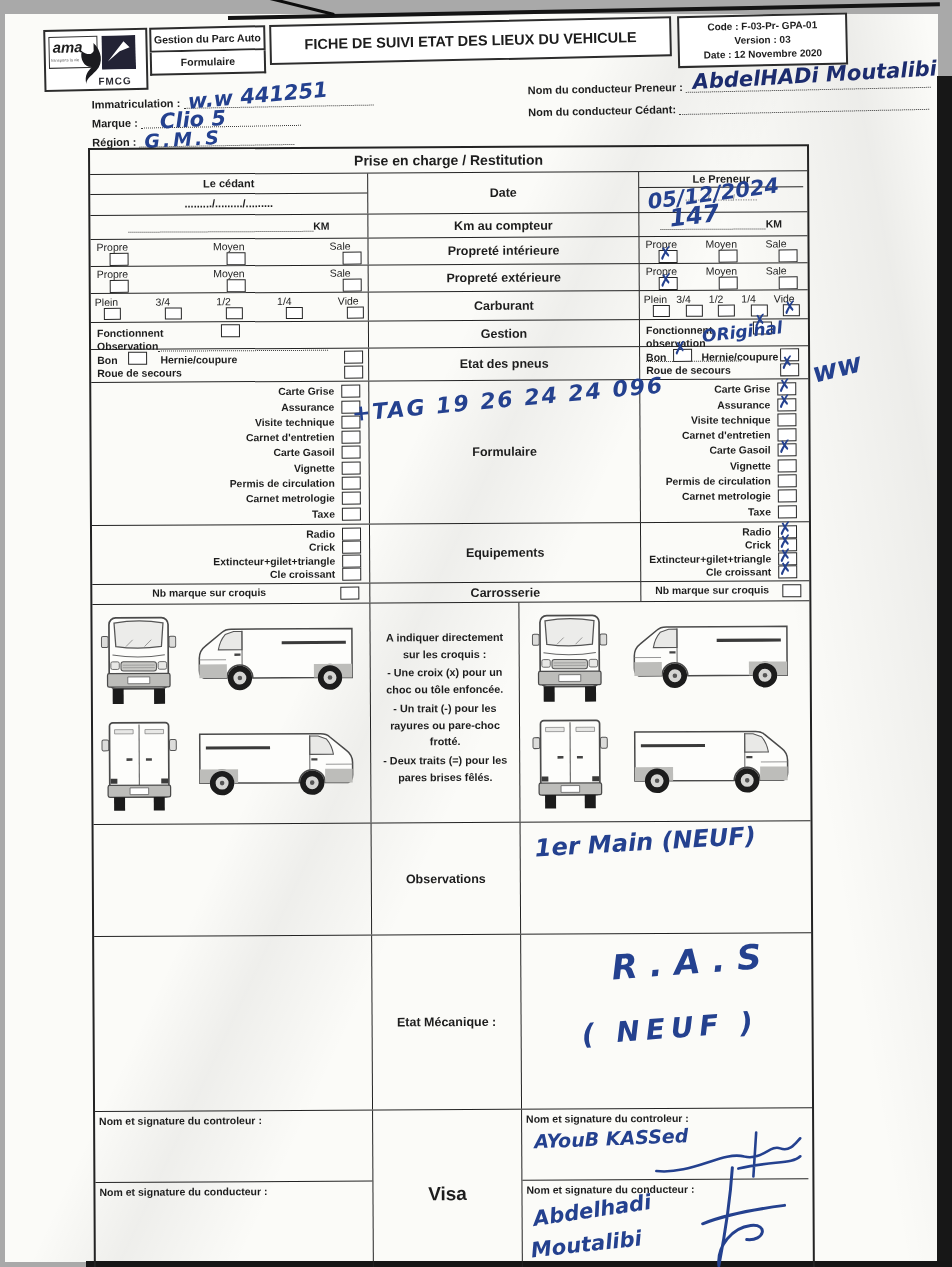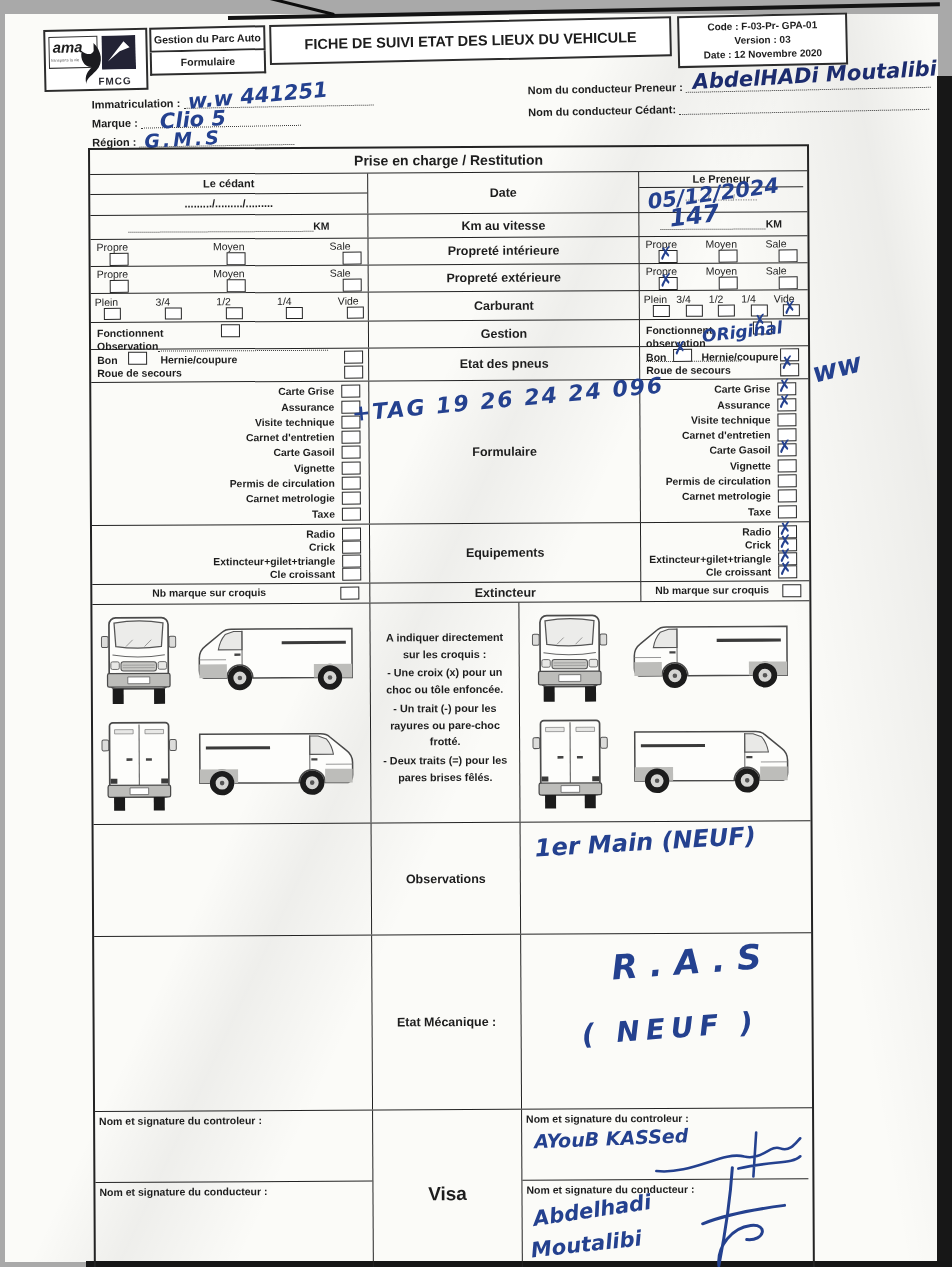--- a/index.html
+++ b/index.html
@@ -190,21 +190,21 @@
       <div class="subhead" style="line-height:20px;color:#9a9a9a;font-size:9px">........./........./.........</div>
       <span class="hand abs" style="left:8px;top:10px;font-size:21px;transform:rotate(-7deg)">05/12/2024</span>
     </div>
   </div>
 
   <div class="trow" style="height:23px">
     <div class="cell cL" style="text-align:center;font-size:10.5px;font-weight:bold;line-height:22px">
       <span class="dots" style="width:185px"></span><span>KM</span>
     </div>
     <div class="cell cC rowlbl">
-      <span>Km au vitesse</span>
+      <span>Km au compteur</span>
     </div>
     <div class="cell cR" style="text-align:center;font-size:10.5px;font-weight:bold;line-height:22px">
       <span class="dots" style="width:105px"></span><span>KM</span>
       <span class="hand abs" style="left:30px;top:-8px;font-size:24px;transform:rotate(-6deg)">147</span>
     </div>
   </div>
 
   <div class="trow" style="height:26px">
     <div class="cell cL optgrp" id="clean-int-left">
         <div class="opt">
@@ -486,21 +486,21 @@
         </div>
       </div>
   </div>
 
   <div class="trow" style="height:19px">
     <div class="cell cL" style="font-size:10.4px;font-weight:bold;line-height:18px;padding-left:60px">
       <span>Nb marque sur croquis</span>
       <span class="cb rightbox" style="top:3px;right:10px"></span>
     </div>
     <div class="cell cC rowlbl">
-        <span>Extincteur</span>
+        <span>Carrosserie</span>
       </div>
     <div class="cell cR" style="font-size:10.4px;font-weight:bold;line-height:18px;padding-left:14px">
       <span>Nb marque sur croquis</span>
       <span class="cb rightbox" style="top:3px;right:4px"></span>
     </div>
   </div>
 
   <div class="trow" style="height:219px">
     <div class="cell cL panel">
       <div class="van">

